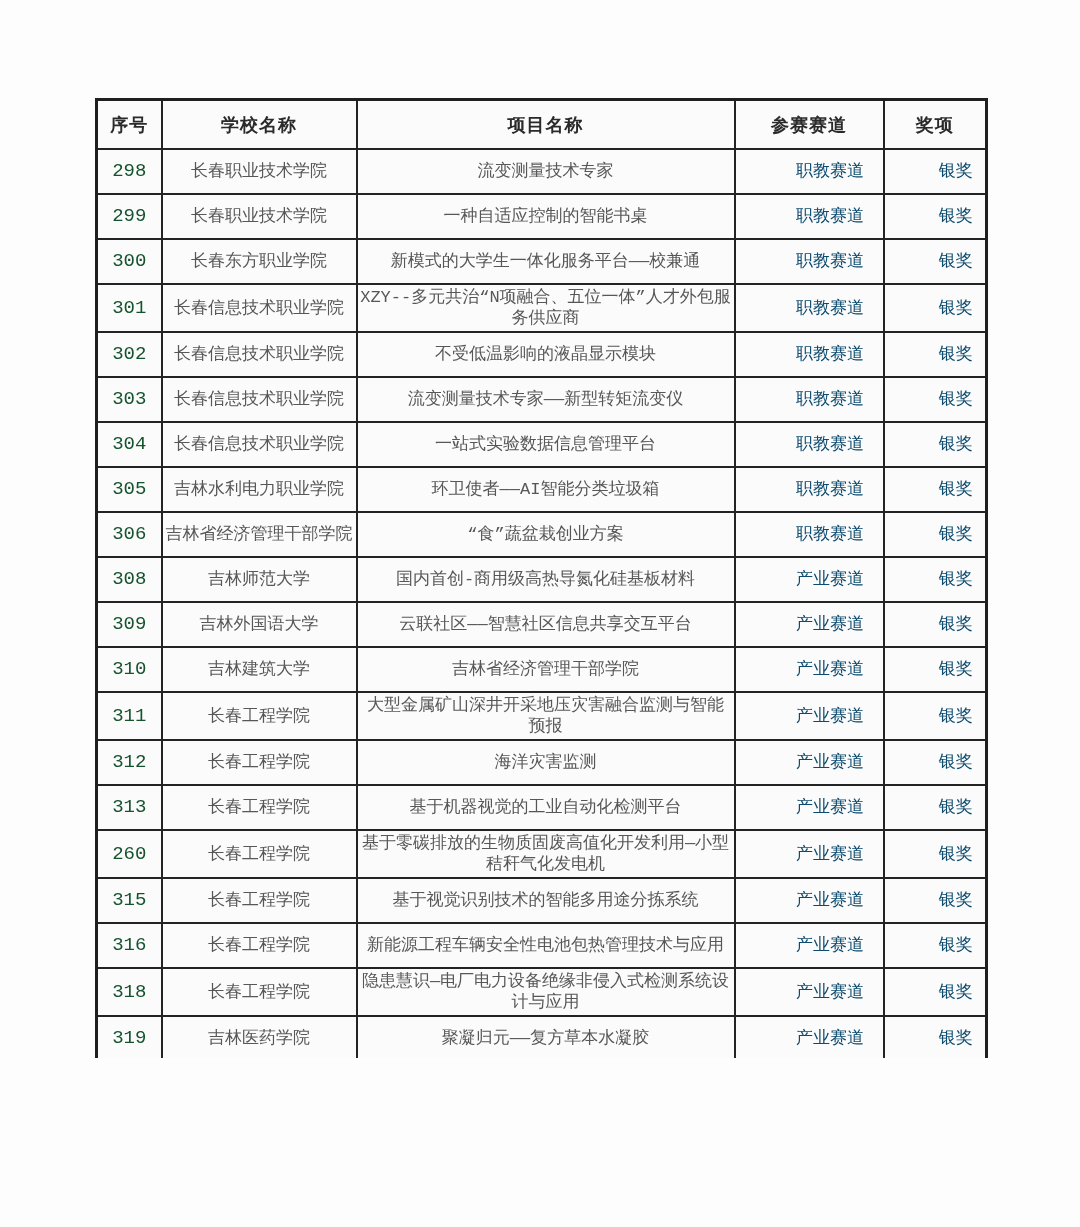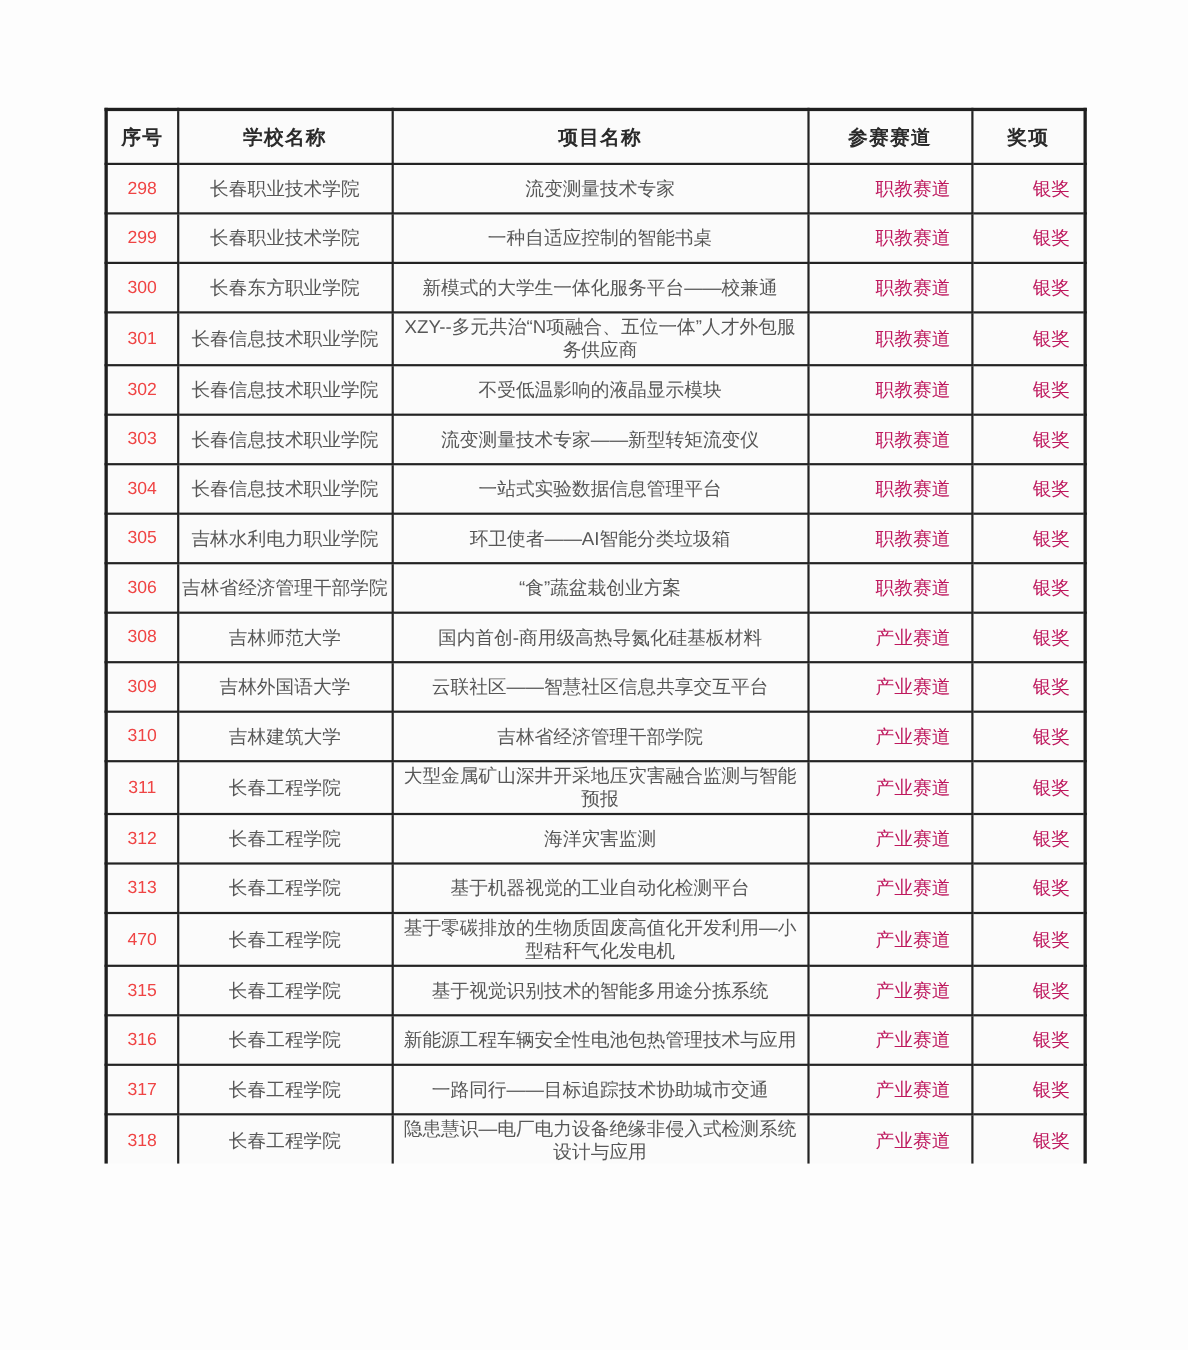--- a/index.html
+++ b/index.html
@@ -6,21 +6,21 @@
     margin: 0;
     padding: 0;
     background: #fdfdfd;
   }
   .page {
     position: relative;
     width: 1080px;
     height: 1058px;
     background: #fdfdfd;
     overflow: hidden;
-    font-family: Liberation Sans, sans-serif;
+    font-family: Liberation Mono, monospace;
   }
   table.awards {
     position: absolute;
     left: 95px;
     top: 98px;
     width: 890px;
     border-collapse: collapse;
     table-layout: fixed;
     background: #fbfbfb;
     border: 3px solid #1f1f1f;
@@ -45,26 +45,26 @@
     color: #2a2a2a;
     letter-spacing: 1px;
   }
   .awards td {
     height: 39px;
     font-size: 17px;
     line-height: 21px;
     color: #575757;
   }
   .awards td.cell-index {
-    font-size: 16px;
-    color: #ef4444;
+    font-size: 19px;
+    color: #14532d;
   }
   .awards td.cell-award,
   .awards td.cell-track {
-    color: #be185d;
+    color: #0c4a6e;
     padding-left: 44px;
   }
 </style>
 </head>
 <body>
 
 <div class="page">
   <table class="awards">
     <colgroup>
       <col class="c-index">
@@ -182,44 +182,37 @@
           <td class="cell-award">银奖</td>
         </tr>
         <tr>
           <td class="cell-index">313</td>
           <td class="cell-school">长春工程学院</td>
           <td class="cell-project">基于机器视觉的工业自动化检测平台</td>
           <td class="cell-track">产业赛道</td>
           <td class="cell-award">银奖</td>
         </tr>
         <tr>
-          <td class="cell-index">470</td>
+          <td class="cell-index">260</td>
           <td class="cell-school">长春工程学院</td>
           <td class="cell-project">基于零碳排放的生物质固废高值化开发利用—小型秸秆气化发电机</td>
           <td class="cell-track">产业赛道</td>
           <td class="cell-award">银奖</td>
         </tr>
         <tr>
           <td class="cell-index">315</td>
           <td class="cell-school">长春工程学院</td>
           <td class="cell-project">基于视觉识别技术的智能多用途分拣系统</td>
           <td class="cell-track">产业赛道</td>
           <td class="cell-award">银奖</td>
         </tr>
         <tr>
           <td class="cell-index">316</td>
           <td class="cell-school">长春工程学院</td>
           <td class="cell-project">新能源工程车辆安全性电池包热管理技术与应用</td>
-          <td class="cell-track">产业赛道</td>
-          <td class="cell-award">银奖</td>
-        </tr>
-        <tr>
-          <td class="cell-index">317</td>
-          <td class="cell-school">长春工程学院</td>
-          <td class="cell-project">一路同行——目标追踪技术协助城市交通</td>
           <td class="cell-track">产业赛道</td>
           <td class="cell-award">银奖</td>
         </tr>
         <tr>
           <td class="cell-index">318</td>
           <td class="cell-school">长春工程学院</td>
           <td class="cell-project">隐患慧识—电厂电力设备绝缘非侵入式检测系统设计与应用</td>
           <td class="cell-track">产业赛道</td>
           <td class="cell-award">银奖</td>
         </tr>

